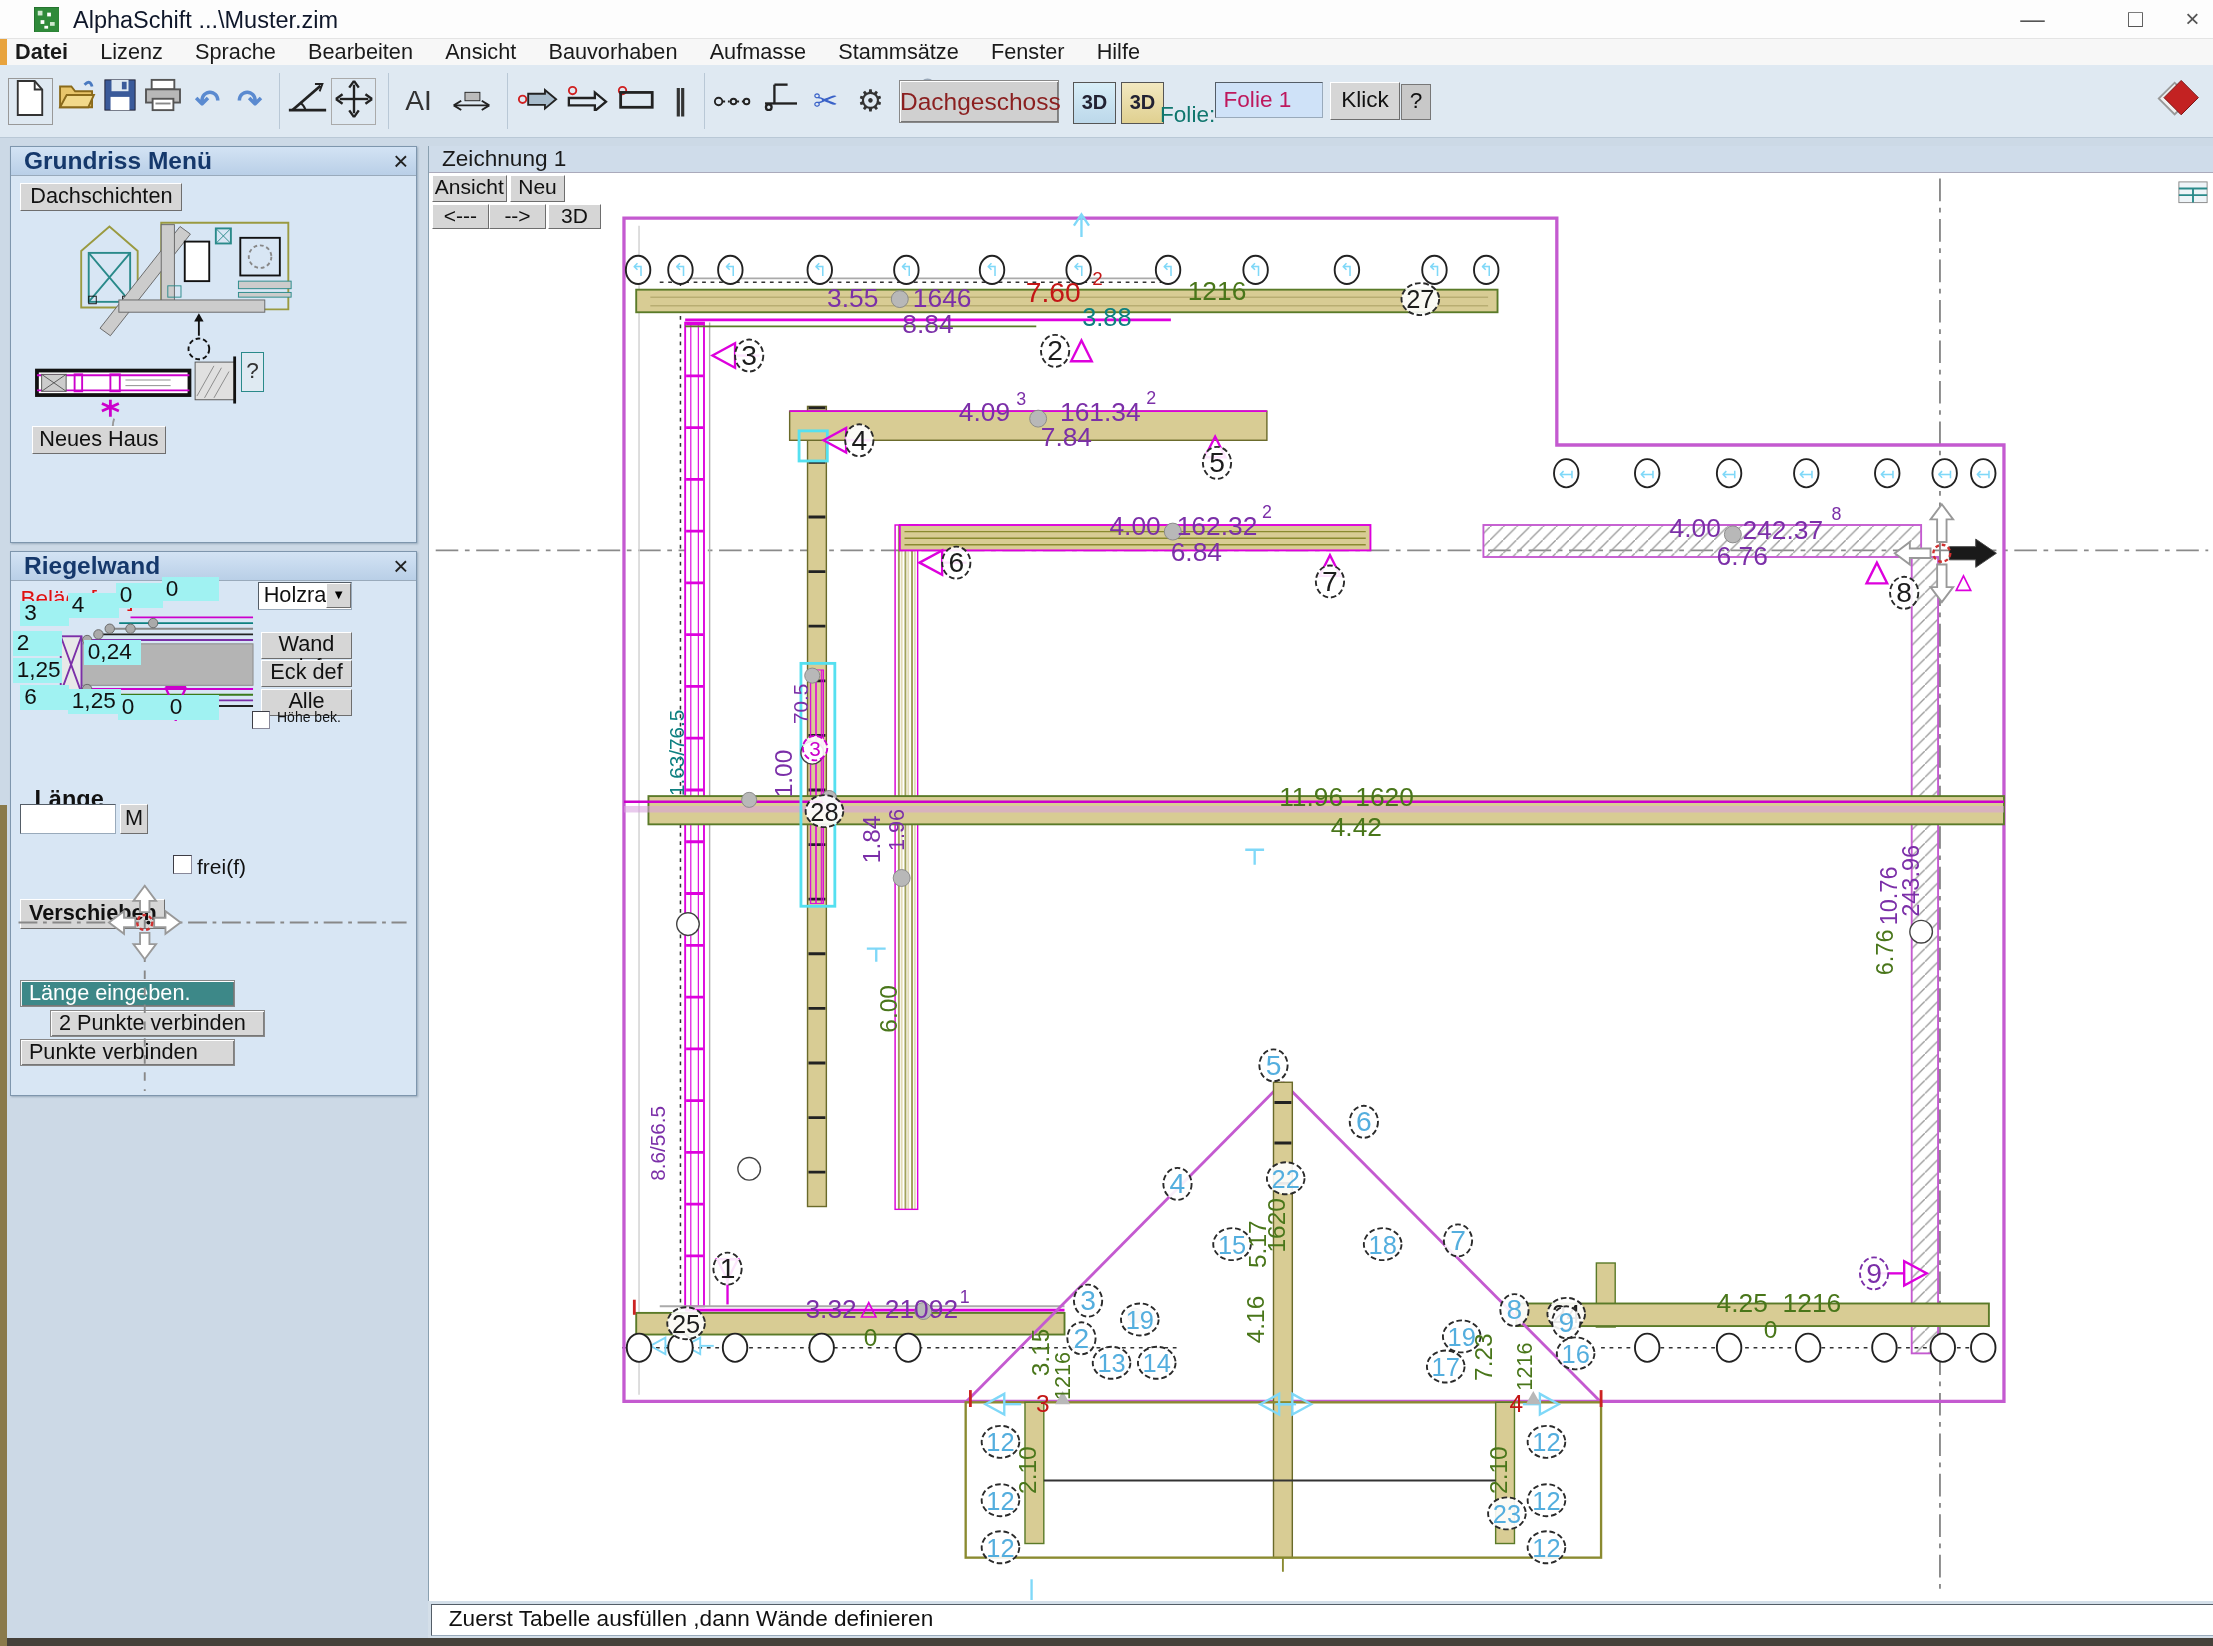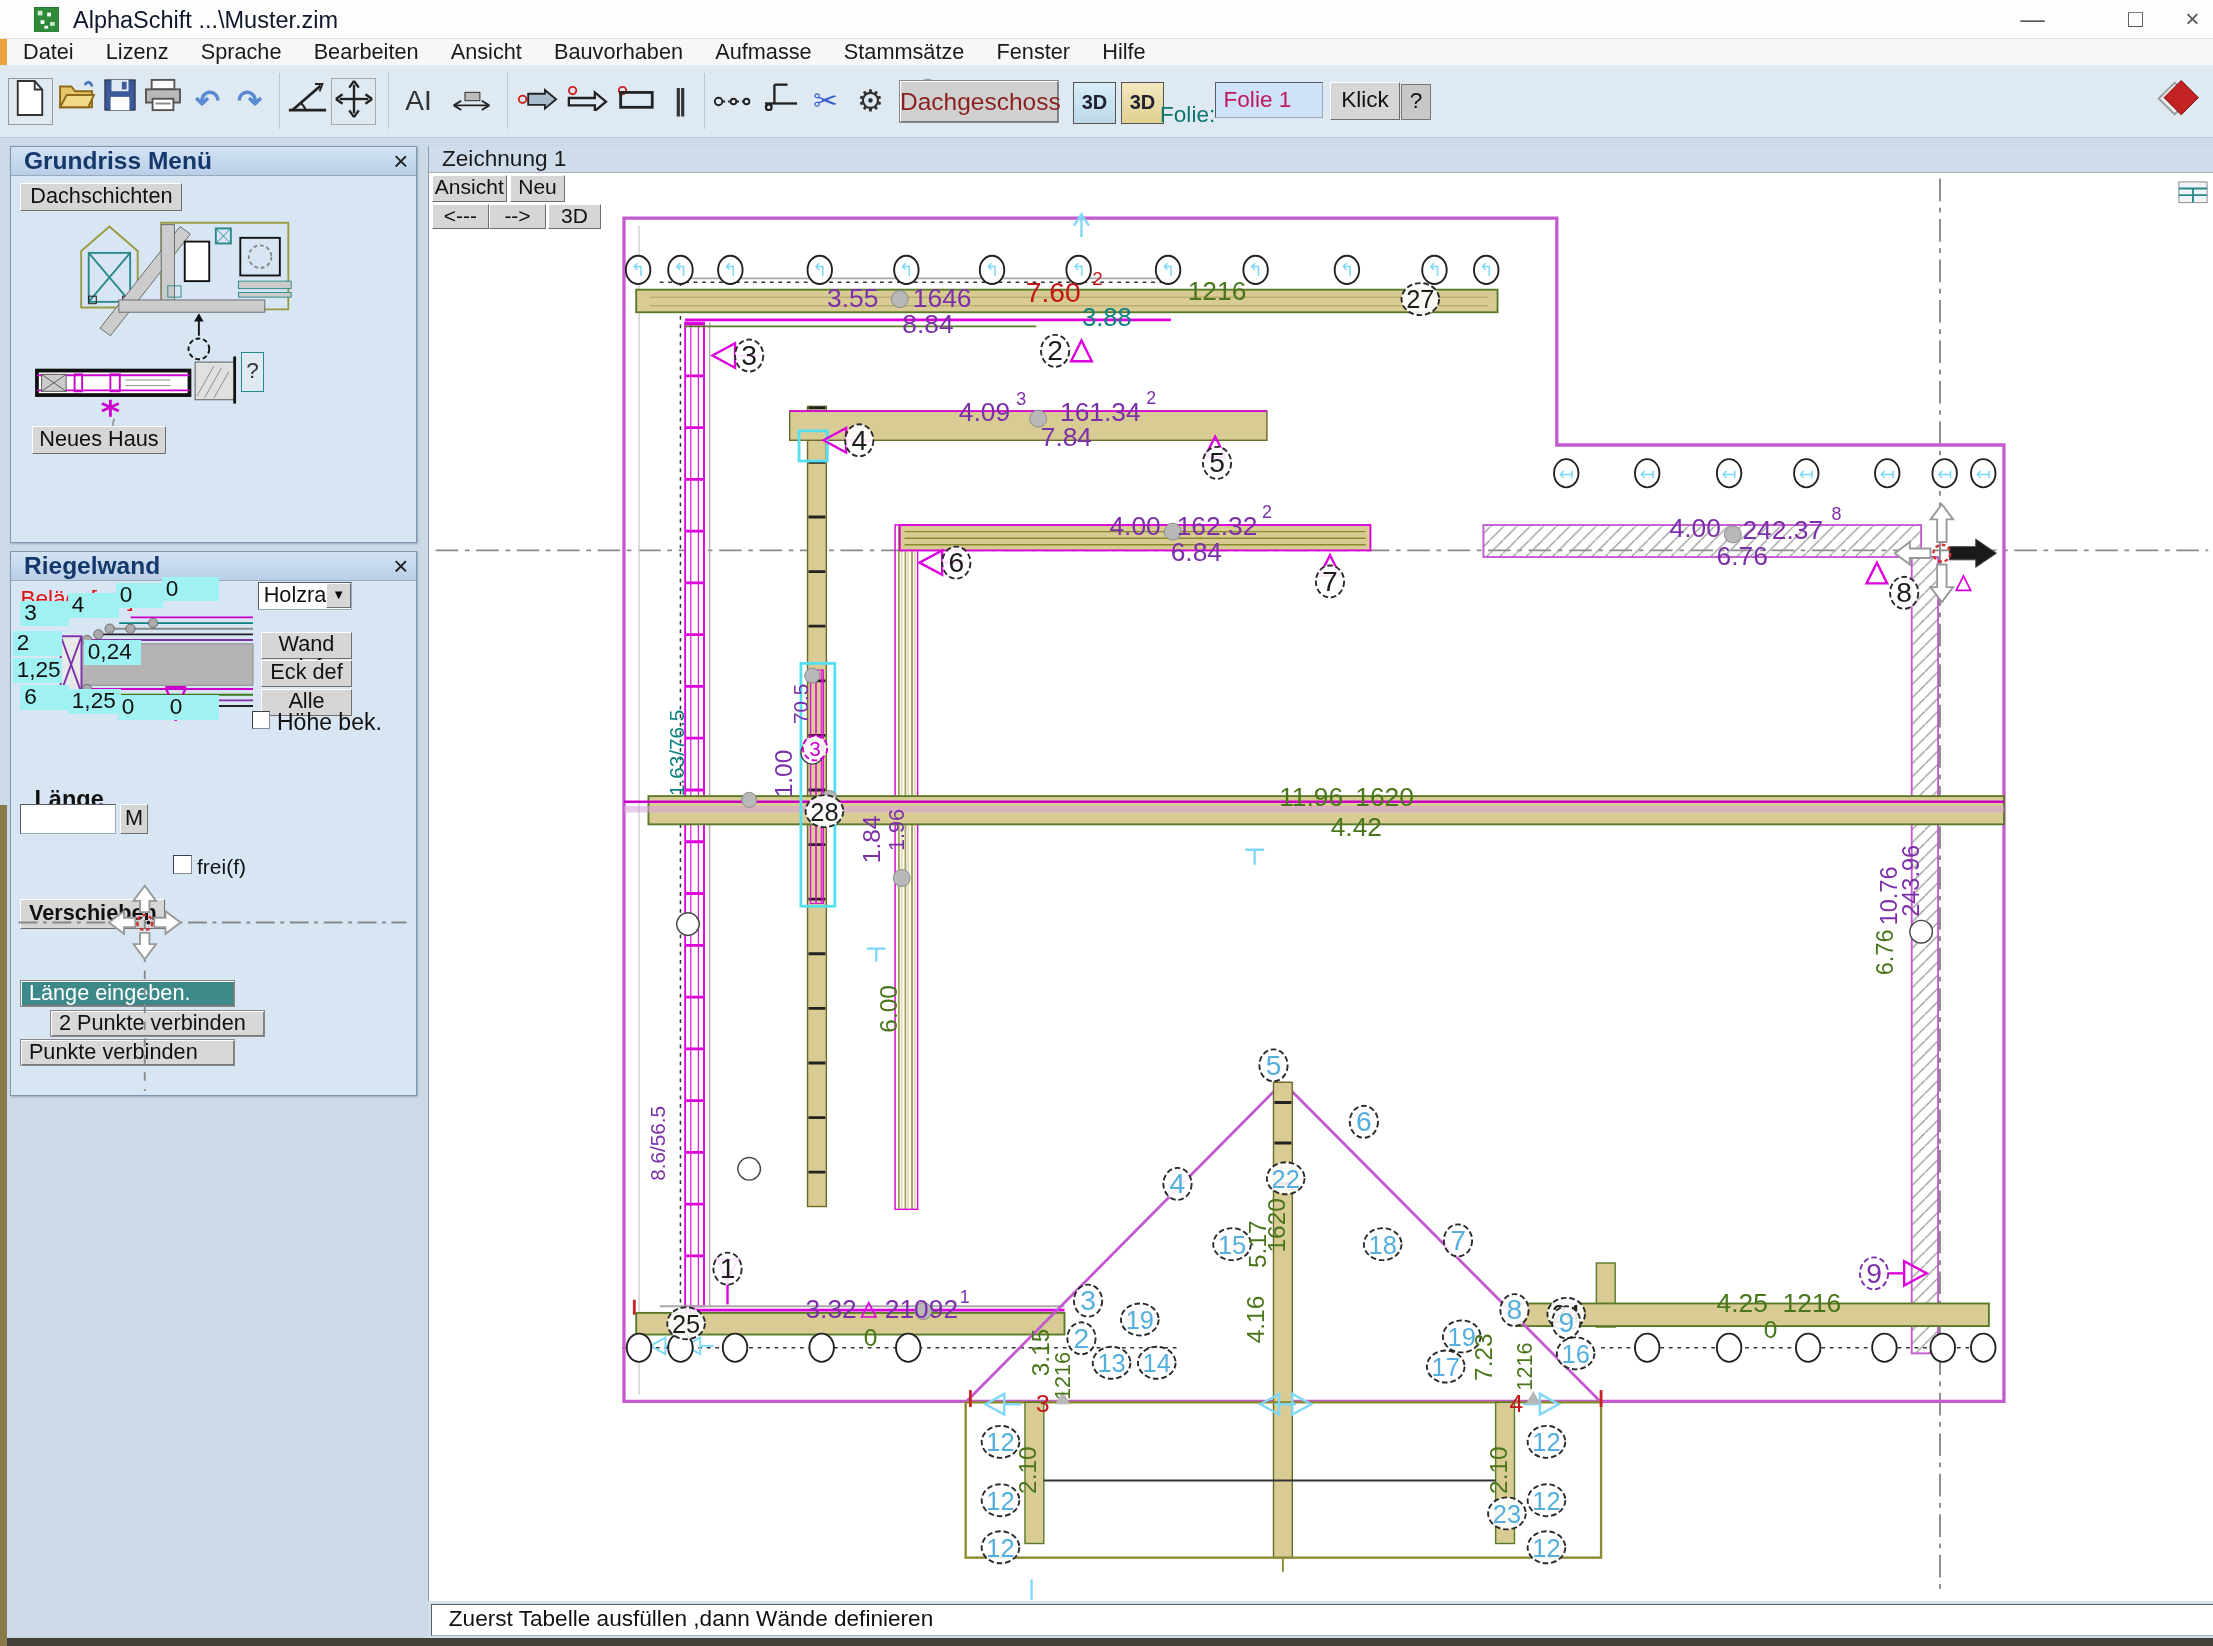--- a/index.html
+++ b/index.html
@@ -6,21 +6,21 @@
     font-family:"Liberation Sans",sans-serif;background:#ccd9e6;}
   .abs{position:absolute;}
   
   #titlebar{left:0;top:0;width:2214px;height:38px;background:#fdfdfd;border-bottom:0.9px solid #e4e4e4;}
   #app-icon{left:34px;top:6.6px;}
   #win-title{left:73px;top:6.6px;font-size:23.5px;color:#0f172a;}
   .winbtn{top:1.9px;width:53px;height:34px;text-align:center;line-height:34px;font-size:24.5px;color:#555;cursor:default;}
   
   #menubar{left:0;top:39px;width:2214px;height:26px;background:#f7f7f7;}
   .menuitem{display:inline-block;margin-left:28px;font-size:21.7px;color:#1a1a1a;line-height:26px;}
-  .menuitem:first-child{margin-left:23px;}
+  .menuitem:first-child{margin-left:15px;font-weight:bold;}
   #menu-edge{left:0;top:39px;width:6.6px;height:26px;background:#e8a33d;}
   
   #toolbar{left:0;top:65px;width:2214px;height:72px;background:#dfe9f2;border-bottom:0.9px solid #b9c8d6;}
   .tb{position:absolute;top:13px;width:43px;height:45px;text-align:center;line-height:45px;font-size:30px;color:#333;}
   .tbsep{position:absolute;top:7.5px;width:0.9px;height:56px;background:#b9c8d6;}
   .outset{background:#d6d6d6;border-top:1.9px solid #fff;border-left:1.9px solid #fff;
     border-right:1.9px solid #6e6e6e;border-bottom:1.9px solid #6e6e6e;}
   #floor-btn{left:899px;top:15px;width:158px;height:41px;background:#d0d0d0;border:0.9px solid #888;
     box-shadow:inset 0.9px 0.9px 0 #fff,inset -0.9px -0.9px 0 #777;
     color:#8b1f1f;font-size:24.5px;text-align:center;line-height:41px;}
@@ -303,21 +303,21 @@
   <span class="cyan" style="left:155px;top:143px;width:49px;">0</span>
 
   <div class="abs" style="left:247px;top:30px;width:92px;height:26px;background:#fff;border:1.9px inset #9ab;">
     <span style="font-size:21.7px;padding-left:4.7px;line-height:24.5px;color:#111;">Holzra.</span>
     <span class="abs outset" style="right:0;top:0;width:22.6px;height:22.6px;text-align:center;font-size:13px;line-height:22.6px;">▼</span>
   </div>
   <div class="abs sbtn outset" style="left:250px;top:80px;width:89px;height:24.5px;line-height:22.6px;">Wand def</div>
   <div class="abs sbtn outset" style="left:250px;top:108px;width:89px;height:24.5px;line-height:22.6px;">Eck def</div>
   <div class="abs sbtn outset" style="left:250px;top:137px;width:89px;height:24.5px;line-height:22.6px;">Alle</div>
   <span class="abs" style="left:241px;top:159px;width:16px;height:16px;background:#fff;border:1.9px inset #889;"></span>
-  <span class="abs" style="left:266px;top:157px;font-size:23px;color:#111;">Höhe bek.</span>
+  <span class="abs" style="left:266px;top:157px;font-size:14px;color:#111;">Höhe bek.</span>
 
   <span class="abs" style="left:23.5px;top:234px;font-size:23.5px;font-weight:bold;color:#111;">Länge</span>
   <span class="abs" style="left:9.4px;top:252px;width:94px;height:28px;background:#fff;border:1.9px inset #9ab;"></span>
   <span class="abs sbtn outset" style="left:109px;top:252px;width:26px;height:28px;line-height:26px;">M</span>
   <span class="abs sbtn outset" style="left:9.4px;top:299px;width:143px;height:28px;line-height:26px;font-weight:bold;margin-top:48px;">Verschieben</span>
   <span class="abs" style="left:162px;top:303px;width:17px;height:17px;background:#fff;border:1.9px inset #889;"></span>
   <span class="abs" style="left:186px;top:303px;font-size:21px;color:#111;">frei(f)</span>
 
   <div class="abs cmdbtn" style="top:428px;background:#3d8888;color:#fff;">Länge eingeben.</div>
   <div class="abs cmdbtn" style="top:458px;margin-left:30px;">2 Punkte verbinden</div>

